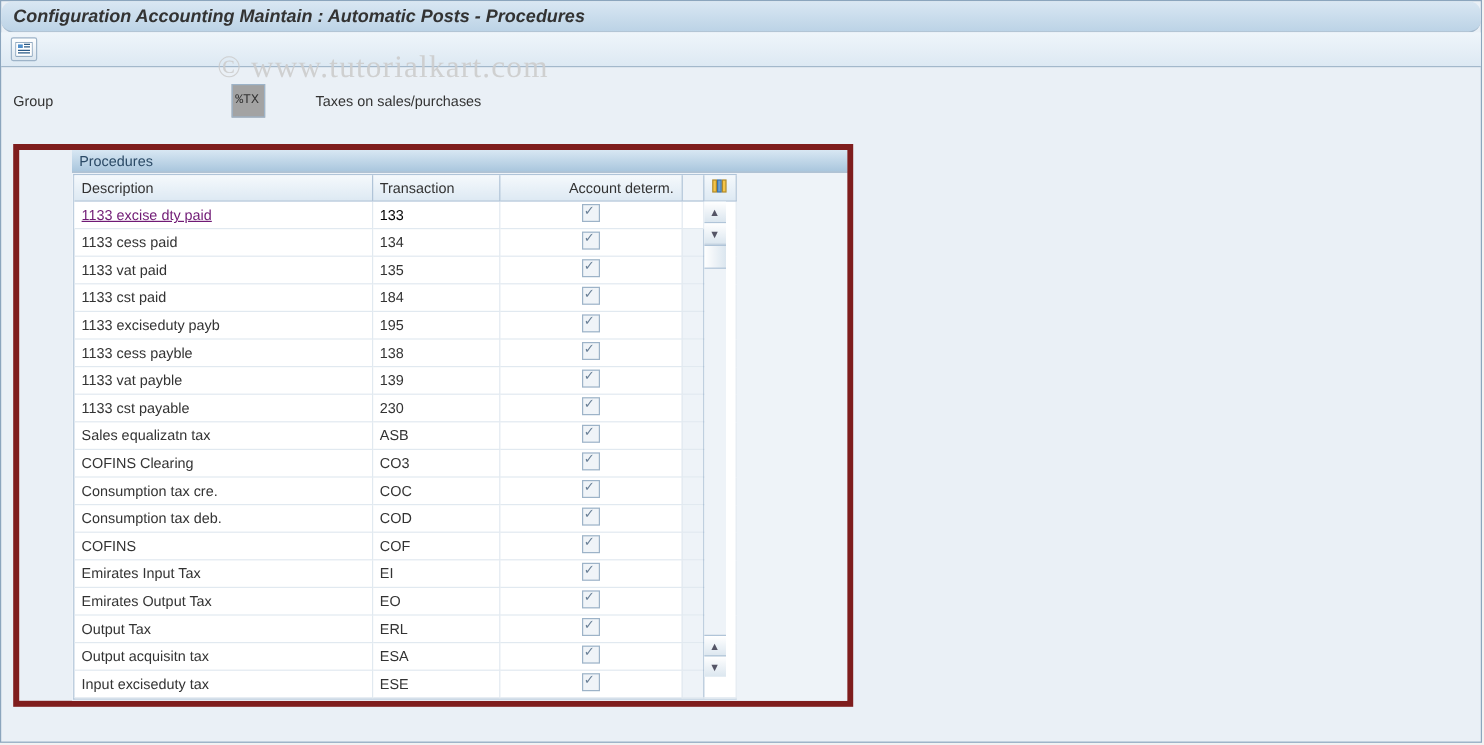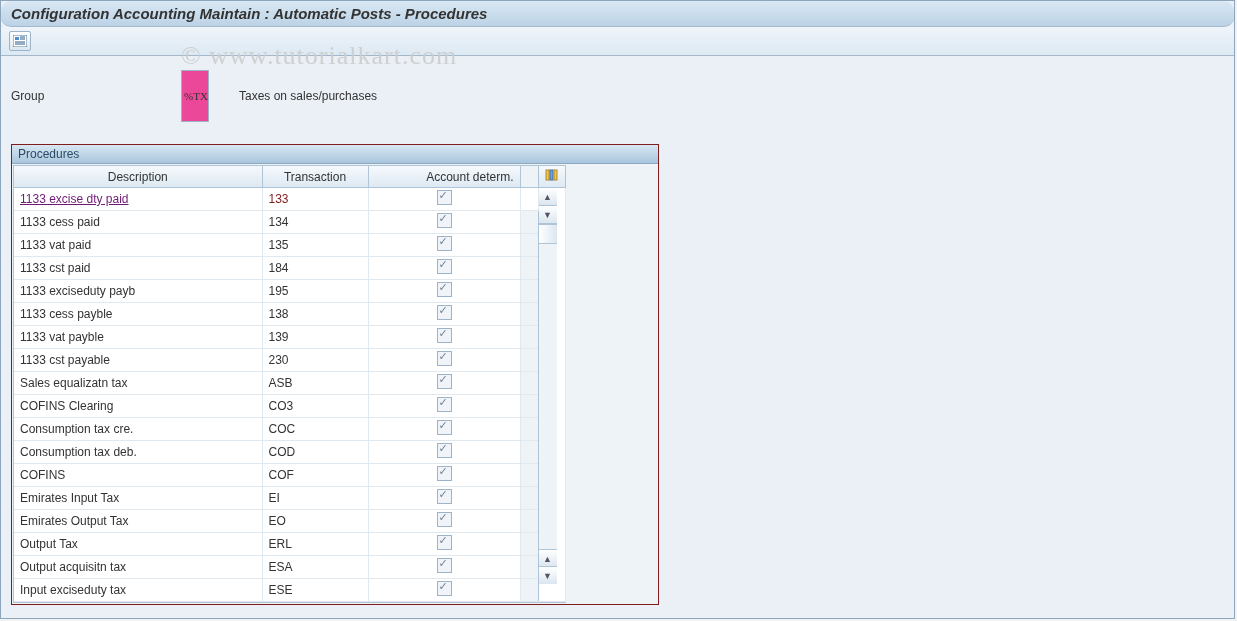--- a/index.html
+++ b/index.html
@@ -46,38 +46,39 @@
     font-size: 12px;
     color: #2b5a86;
     cursor: pointer;
   }
   .content {
     padding: 14px 10px;
   }
   .group-row {
     display: flex;
     align-items: center;
-    gap: 0;
+    gap: 12px;
     margin-bottom: 22px;
   }
   .lab { width: 170px; color: #333; }
   .inputlike {
     width: 22px;
     height: 18px;
     border: 1px solid #9db3c8;
-    background: #ec4899;
-    font-family: Liberation Serif, serif;
+    background: #a3a3a3;
+    font-family: Liberation Mono, monospace;
     font-size: 11px;
-    padding: 16px 2px;
+    padding: 4px 2px;
     line-height: 18px;
   }
   .desc { margin-left: 30px; color:#333;text-align:right; }
   .panel {
     width: 646px;
-    border: 1px solid #7f1d1d;
+    border: 5px solid #7f1d1d;
+    padding-left: 44px;
   }
   .panel-head {
     background: linear-gradient(#d8e7f3,#a9c6dd);
     color:#2b4a66;
     font-size:12px;
     padding: 2px 6px;
     border-bottom: 1px solid #8ea8c0;
   }
   .grid-wrap {
     background:#eef3f8;
@@ -88,21 +89,21 @@
     background:#fff;
     border:1px solid #b0c4d8;
     border-right:none;
     display: inline-block;
   }
   table { border-collapse: collapse; }
   th {
     background: linear-gradient(#f5f9fc,#dde9f3);
     color:#333;
     font-weight: normal;
-    text-align:center;
+    text-align:left;
     padding: 3px 6px;
     border-right:1px solid #b0c4d8;
     border-bottom:1px solid #b0c4d8;
     height: 20px;
     box-sizing: border-box;
   }
   td {
     padding: 2px 6px;
     border-right:1px solid #e1e9f0;
     border-bottom:1px solid #e1e9f0;
@@ -199,21 +200,21 @@
                       <rect x="1" y="1" width="3" height="10" fill="#f5c54a" stroke="#b08a2a"></rect>
                       <rect x="5" y="1" width="3" height="10" fill="#6da2d6" stroke="#3f73a6"></rect>
                       <rect x="9" y="1" width="3" height="10" fill="#f5c54a" stroke="#b08a2a"></rect>
                     </svg>
                 </th>
               </tr>
             </thead>
             <tbody id="tbody">
                 <tr class="selected">
                   <td class="col-desc"><a href="#">1133 excise dty paid</a></td>
-                  <td class="col-trans" style="color: #7f1d1d;">133</td>
+                  <td class="col-trans" style="color: #000000;">133</td>
                   <td class="col-acc"><span class="chk checked"></span></td>
                   <td class="col-scroll"></td>
                   <td rowspan="18" style="padding: 0px; vertical-align: top; border-left: 1px solid rgb(176, 196, 216); width: 20px;">
                     <div style="position: relative; height: 396px; width: 18px; background: rgb(238, 243, 248);">
                       <div class="sb-btn">▲</div>
                       <div class="sb-btn" style="border-bottom:1px solid #b0c4d8">▼</div>
                       <div class="sb-thumb"></div>
                       <div class="sb-btn bot">▲</div>
                       <div class="sb-btn end">▼</div>
                     </div>

